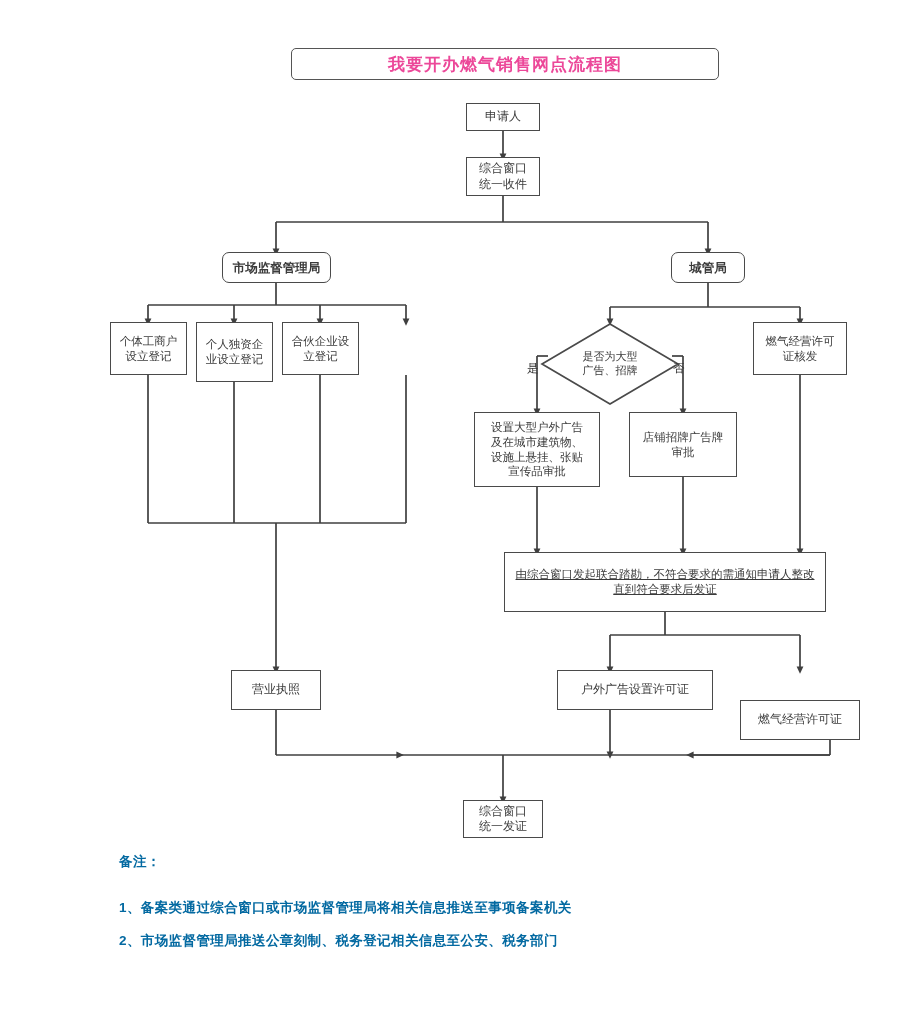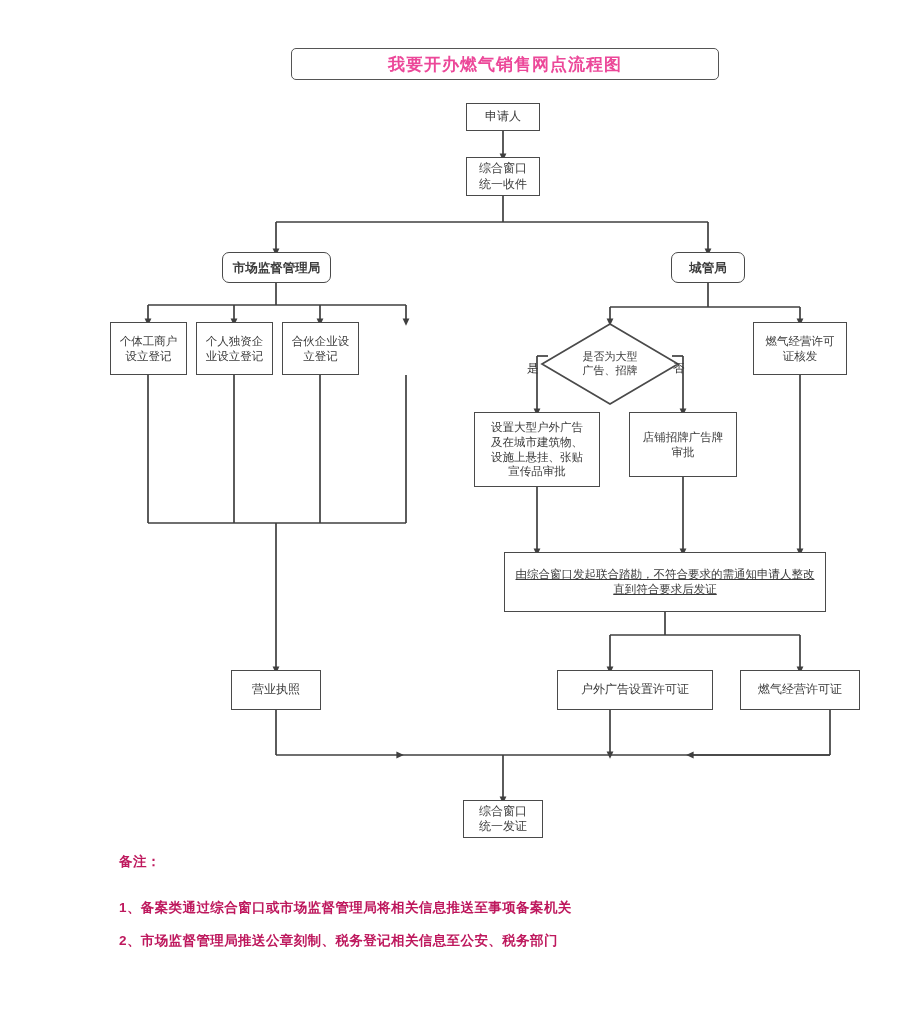--- a/index.html
+++ b/index.html
@@ -82,21 +82,21 @@
   }
   .edge-label {
     position: absolute;
     font-size: 11.5px;
     color: #333;
   }
   .note {
     position: absolute;
     font-weight: bold;
     font-size: 13.5px;
-    color: #be185d;
+    color: #0369a1;
     letter-spacing: 0.4px;
     white-space: nowrap;
   }
 </style>
 </head>
 <body>
 
 <div id="page">
 
   <svg class="edges" viewBox="0 0 915 1019" xmlns="http://www.w3.org/2000/svg">
@@ -168,21 +168,21 @@
   <div class="node" style="left:466px; top:157px; width:74px; height:39px; font-size:12px;">综合窗口
 统一收件</div>
 
   <div class="node rounded" style="left:222px; top:252px; width:109px; height:31px; font-size:12.5px;">市场监督管理局</div>
 
   <div class="node rounded" style="left:671px; top:252px; width:74px; height:31px; font-size:12.5px;">城管局</div>
 
   <div class="node" style="left:110px; top:322px; width:77px; height:53px; font-size:11.5px;">个体工商户
 设立登记</div>
 
-  <div class="node" style="left:196px; top:322px; width:77px; height:53px; font-size:11.5px;">个人独资企
+  <div class="node" style="left:196px; top:322px; width:77px; height:60px; font-size:11.5px;">个人独资企
 业设立登记</div>
 
   <div class="node" style="left:282px; top:322px; width:77px; height:53px; font-size:11.5px;">合伙企业设
 立登记</div>
 
 
   <div class="diamond-wrap" style="left:540px; top:322px; width:140px; height:84px;">
     <svg width="140" height="84" xmlns="http://www.w3.org/2000/svg">
       <polygon points="70,2 138,42 70,82 2,42" fill="#ffffff" stroke="#4a4a4a" stroke-width="1.7"></polygon>
     </svg>
@@ -204,21 +204,21 @@
   <div class="node" style="left:629px; top:412px; width:108px; height:65px; font-size:11.5px;">店铺招牌广告牌
 审批</div>
 
   <div class="node" style="left:504px; top:552px; width:322px; height:60px; font-size:11.5px;text-decoration:underline;">由综合窗口发起联合踏勘，不符合要求的需通知申请人整改
 直到符合要求后发证</div>
 
   <div class="node" style="left:231px; top:670px; width:90px; height:40px; font-size:12px;">营业执照</div>
 
   <div class="node" style="left:532px; top:670px; width:156px; height:40px; font-size:12px;margin-left:25px;">户外广告设置许可证</div>
 
-  <div class="node" style="left:740px; top:670px; width:120px; height:40px; font-size:12px;">燃气经营许可证</div>
+  <div class="node" style="left:740px; top:700px; width:120px; height:40px; font-size:12px;">燃气经营许可证</div>
 
   <div class="node" style="left:463px; top:800px; width:80px; height:38px; font-size:12px;">综合窗口
 统一发证</div>
 
   <div class="note" style="left:119px; top:853px;">备注：</div>
   <div class="note" style="left:119px; top:899px;">1、备案类通过综合窗口或市场监督管理局将相关信息推送至事项备案机关</div>
   <div class="note" style="left:119px; top:932px;">2、市场监督管理局推送公章刻制、税务登记相关信息至公安、税务部门</div>
 
 </div>
 

